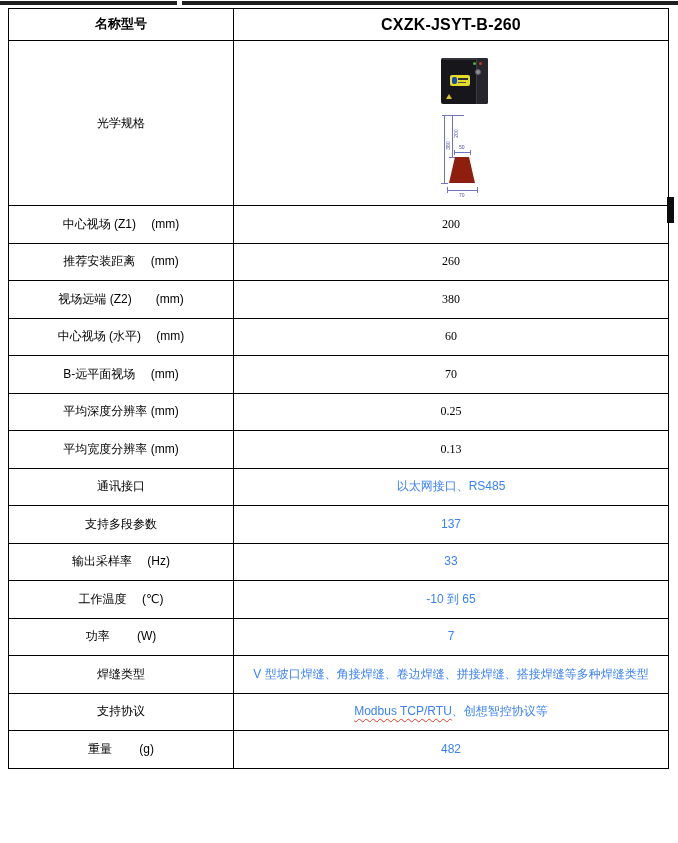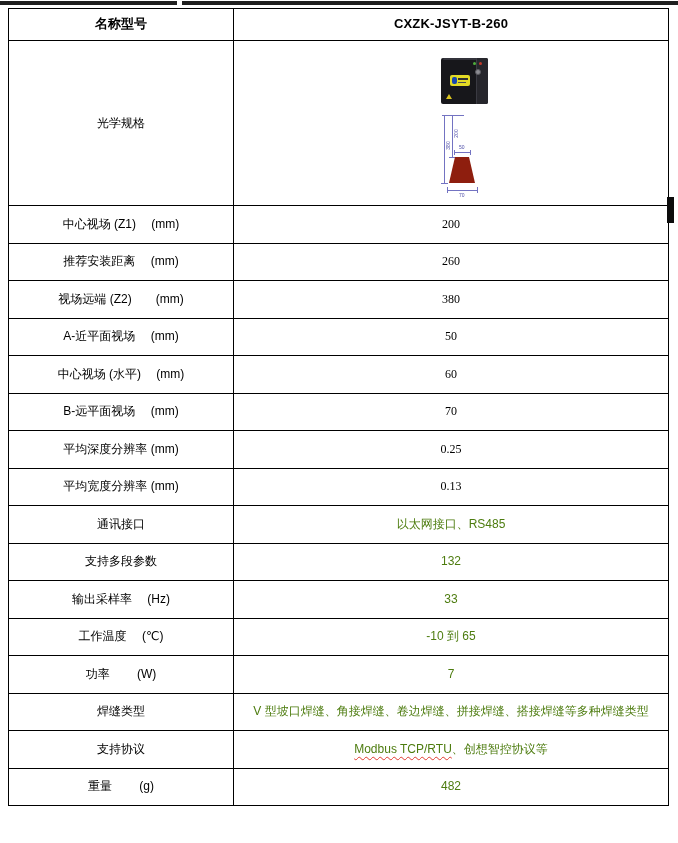--- a/index.html
+++ b/index.html
@@ -21,25 +21,25 @@
   table.spec td{
     border:1px solid #000;
     text-align:center;vertical-align:middle;
     font-size:12px;line-height:1.25;
     padding:2px 6px;
     overflow:hidden;white-space:nowrap;
   }
   col.c1{width:225px;}
   col.c2{width:435px;}
   tr.header-row td{height:27px;font-weight:bold;font-size:13px;margin-top:40px;}
-  tr.header-row td.model{font-size:13px;letter-spacing:.2px;}
+  tr.header-row td.model{font-size:16px;letter-spacing:.2px;}
   tr.optical-row td{height:160px;}
   tbody.data-rows td{height:32.5px;}
   td.serif-val{font-family:"Liberation Serif","DejaVu Serif",serif;font-size:13.5px;}
-  td.sans-val{font-size:12.5px;color:#4d7c0f;}
+  td.sans-val{font-size:12.5px;color:#3b82f6;}
   .wavy{
     text-decoration:underline;
     text-decoration-style:wavy;
     text-decoration-color:#e03a2f;
     text-decoration-thickness:1px;
     text-underline-offset:3px;
   }
 
   
   .diagram{position:relative;width:433px;height:160px;}
@@ -144,24 +144,20 @@
       </tr>
       <tr>
         <td>推荐安装距离　 (mm)</td>
         <td class="serif-val"><span>260</span></td>
       </tr>
       <tr>
         <td>视场远端 (Z2)　　(mm)</td>
         <td class="serif-val"><span>380</span></td>
       </tr>
       <tr>
-        <td>A-近平面视场　 (mm)</td>
-        <td class="serif-val"><span>50</span></td>
-      </tr>
-      <tr>
         <td>中心视场 (水平)　 (mm)</td>
         <td class="serif-val"><span>60</span></td>
       </tr>
       <tr>
         <td>B-远平面视场　 (mm)</td>
         <td class="serif-val"><span>70</span></td>
       </tr>
       <tr>
         <td>平均深度分辨率 (mm)</td>
         <td class="serif-val"><span>0.25</span></td>
@@ -169,21 +165,21 @@
       <tr>
         <td>平均宽度分辨率 (mm)</td>
         <td class="serif-val"><span>0.13</span></td>
       </tr>
       <tr>
         <td>通讯接口</td>
         <td class="sans-val"><span>以太网接口、RS485</span></td>
       </tr>
       <tr>
         <td>支持多段参数</td>
-        <td class="sans-val"><span>132</span></td>
+        <td class="sans-val"><span>137</span></td>
       </tr>
       <tr>
         <td>输出采样率　 (Hz)</td>
         <td class="sans-val"><span>33</span></td>
       </tr>
       <tr>
         <td>工作温度　 (℃)</td>
         <td class="sans-val"><span>-10 到 65</span></td>
       </tr>
       <tr>

